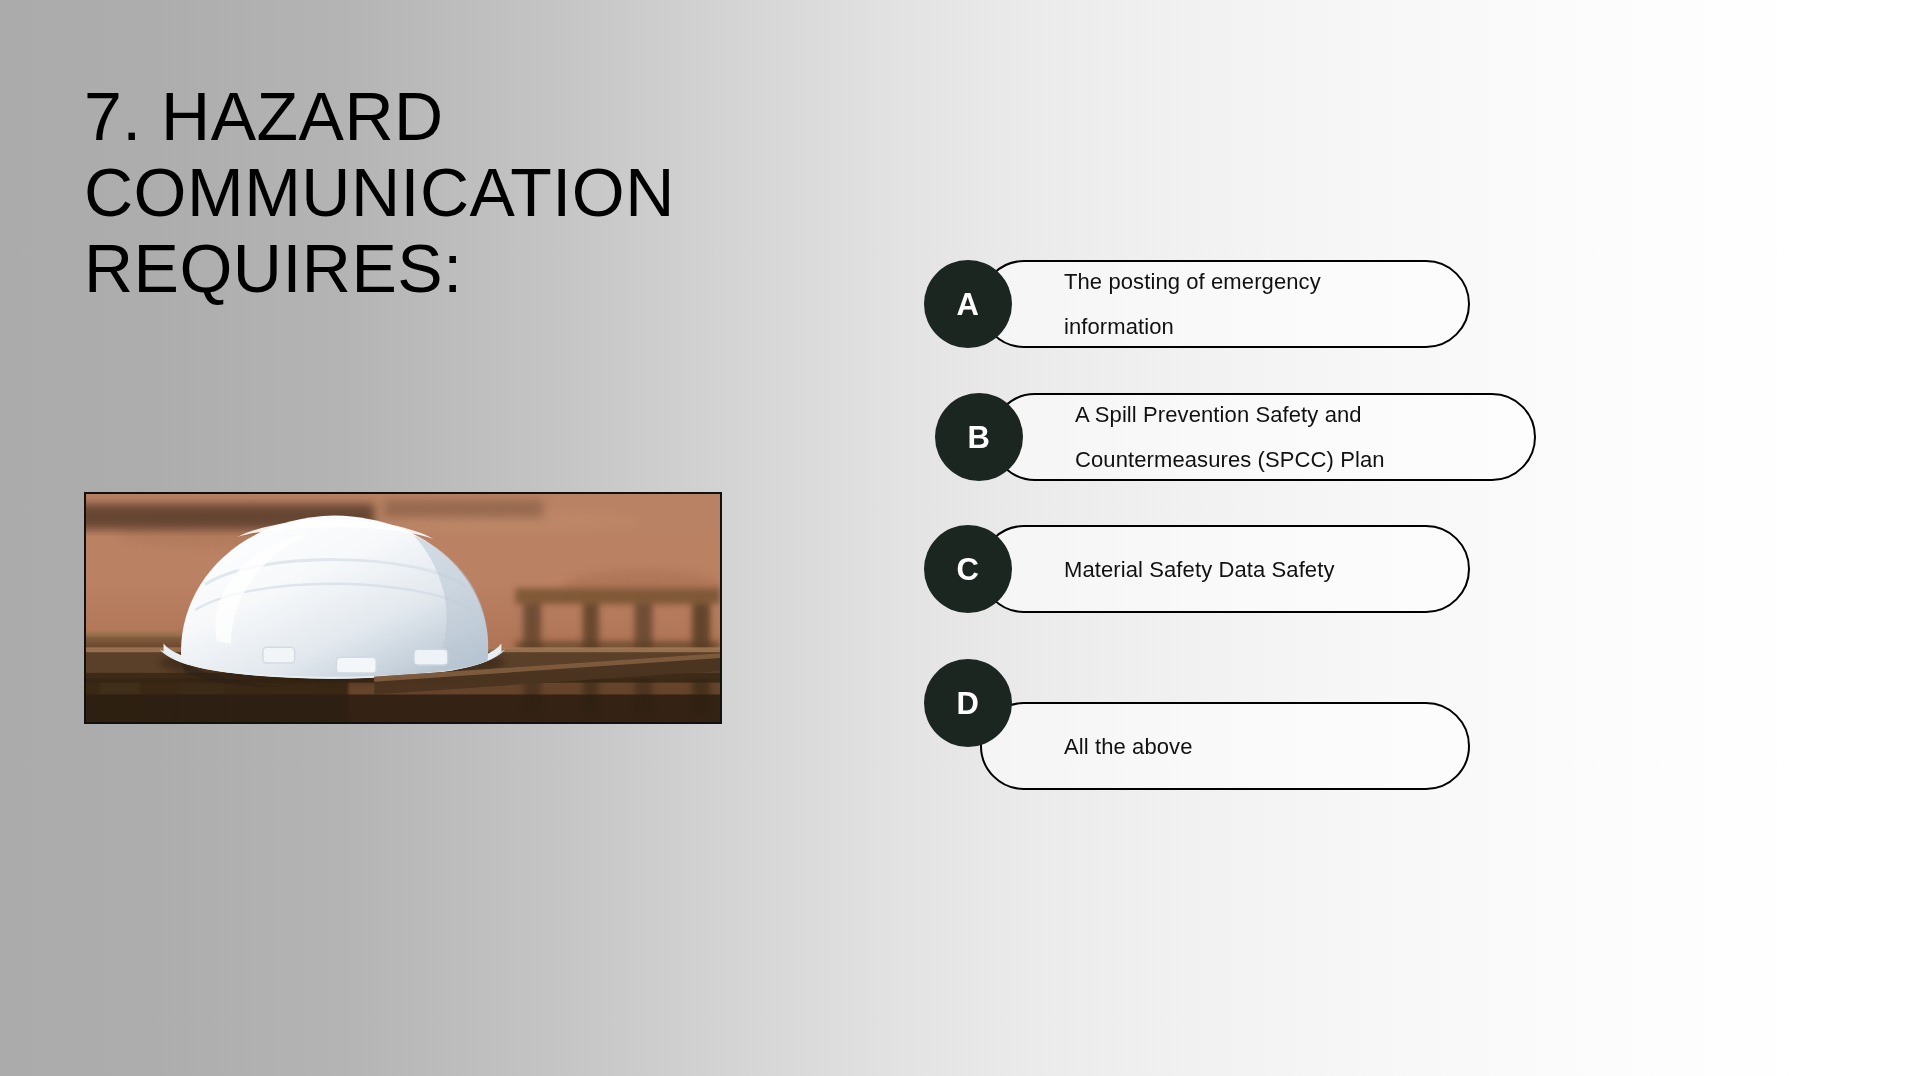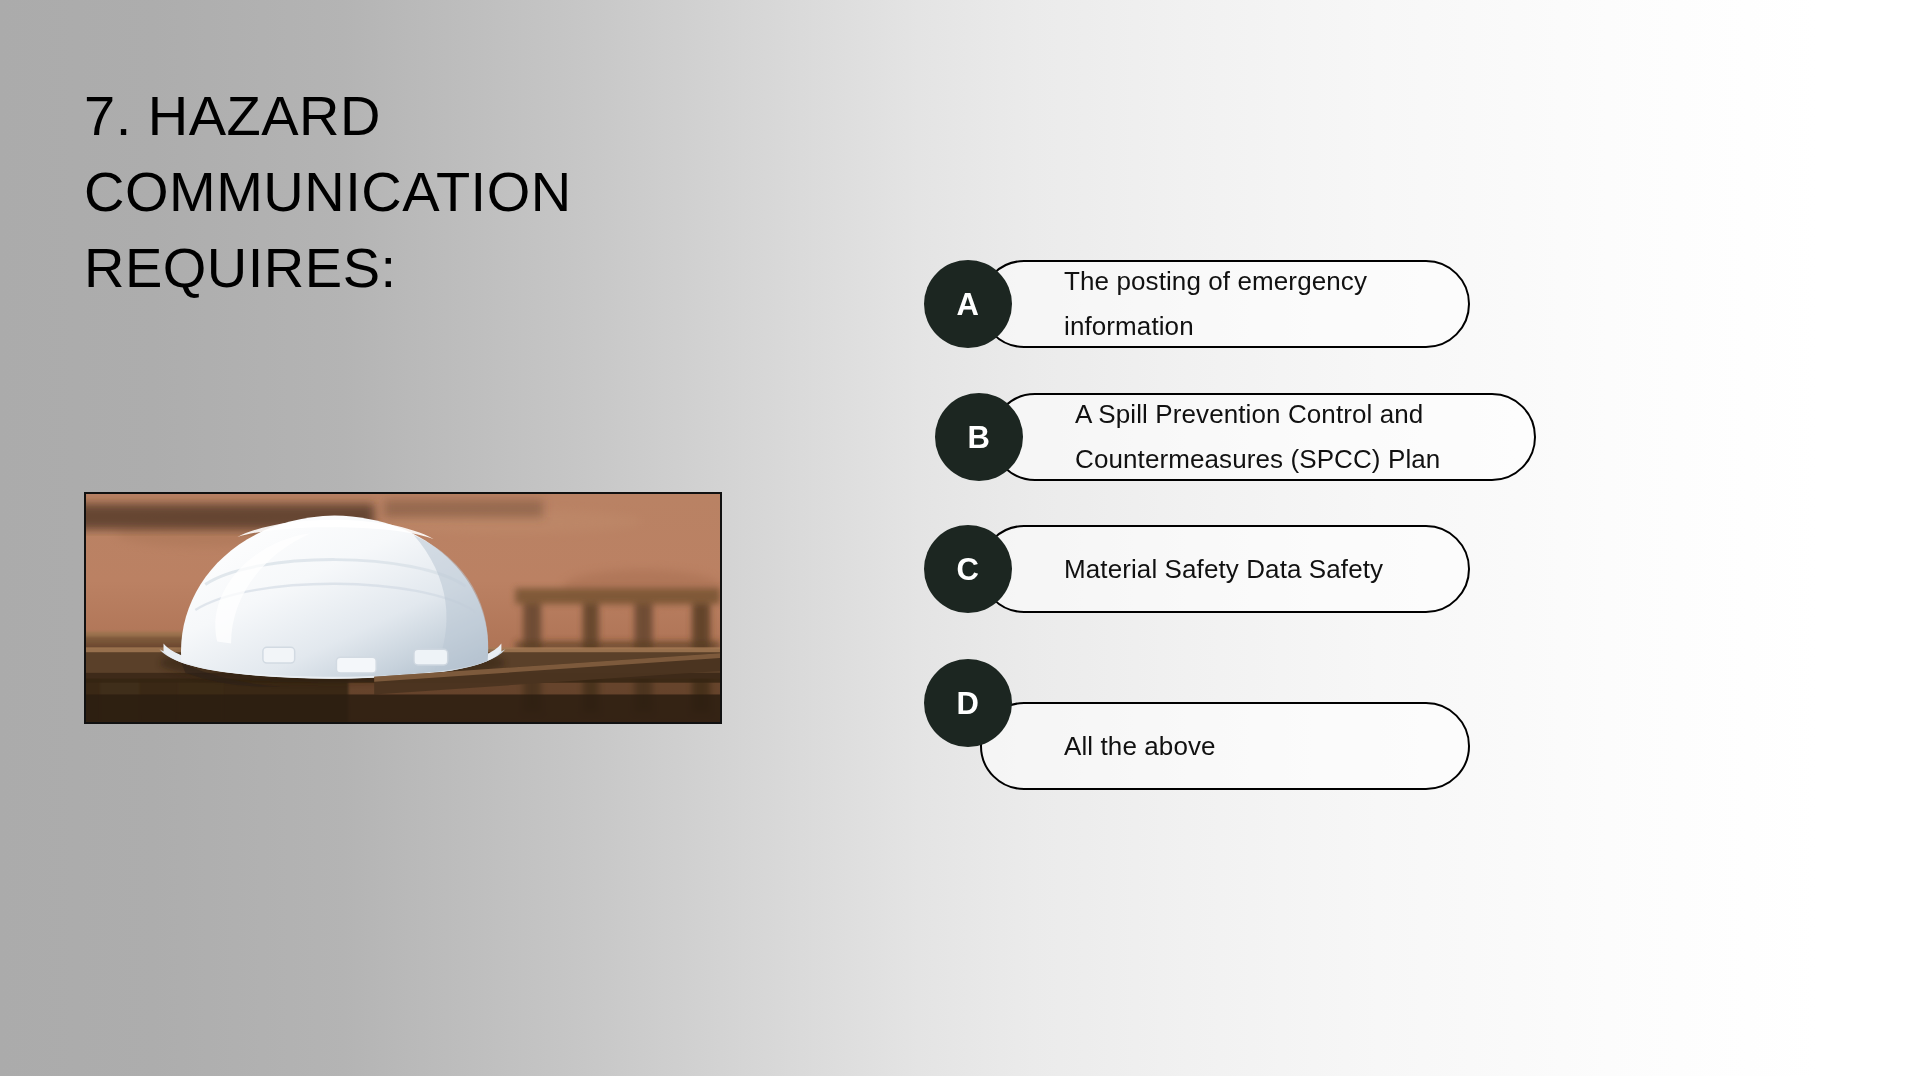--- a/index.html
+++ b/index.html
@@ -34,21 +34,21 @@
   }
 
   
   #title {
     position: absolute;
     left: 84px;
     top: 78px;
     width: 760px;
     font-family: "Liberation Sans Narrow", "Liberation Sans", sans-serif;
     font-stretch: condensed;
-    font-size: 56px;
+    font-size: 68px;
     line-height: 76px;
     letter-spacing: 0.5px;
     color: #000000;
     font-weight: 400;
     text-transform: uppercase;
     white-space: pre-line;
   }
 
   
   #photo-frame {
@@ -83,21 +83,21 @@
     box-sizing: border-box;
     border: 2px solid #000000;
     border-radius: 44px;
     background: rgba(255,255,255,0.55);
     display: flex;
     align-items: center;
   }
   .option-text {
     margin-left: 82px;
     margin-right: 24px;
-    font-size: 26px;
+    font-size: 22px;
     line-height: 45px;
     color: #111111;
     font-weight: 400;
     letter-spacing: 0.1px;
     white-space: pre-line;
   }
   .option-badge {
     position: absolute;
     left: 0;
     top: 0;
@@ -244,21 +244,21 @@
       <span class="option-text">The posting of emergency
 information</span>
     </div>
     <div class="option-badge">
       <span class="option-badge-letter">A</span>
     </div>
   </div>
 
   <div class="option" style="left:935px; top:393px; width:548px;">
     <div class="option-box two-line" style="width:545px;">
-      <span class="option-text">A Spill Prevention Control and
+      <span class="option-text">A Spill Prevention Safety and
 Countermeasures (SPCC) Plan</span>
     </div>
     <div class="option-badge">
       <span class="option-badge-letter">B</span>
     </div>
   </div>
 
   <div class="option" style="left:924px; top:525px; width:546px;">
     <div class="option-box" style="width:490px;">
       <span class="option-text">Material Safety Data Safety</span>

